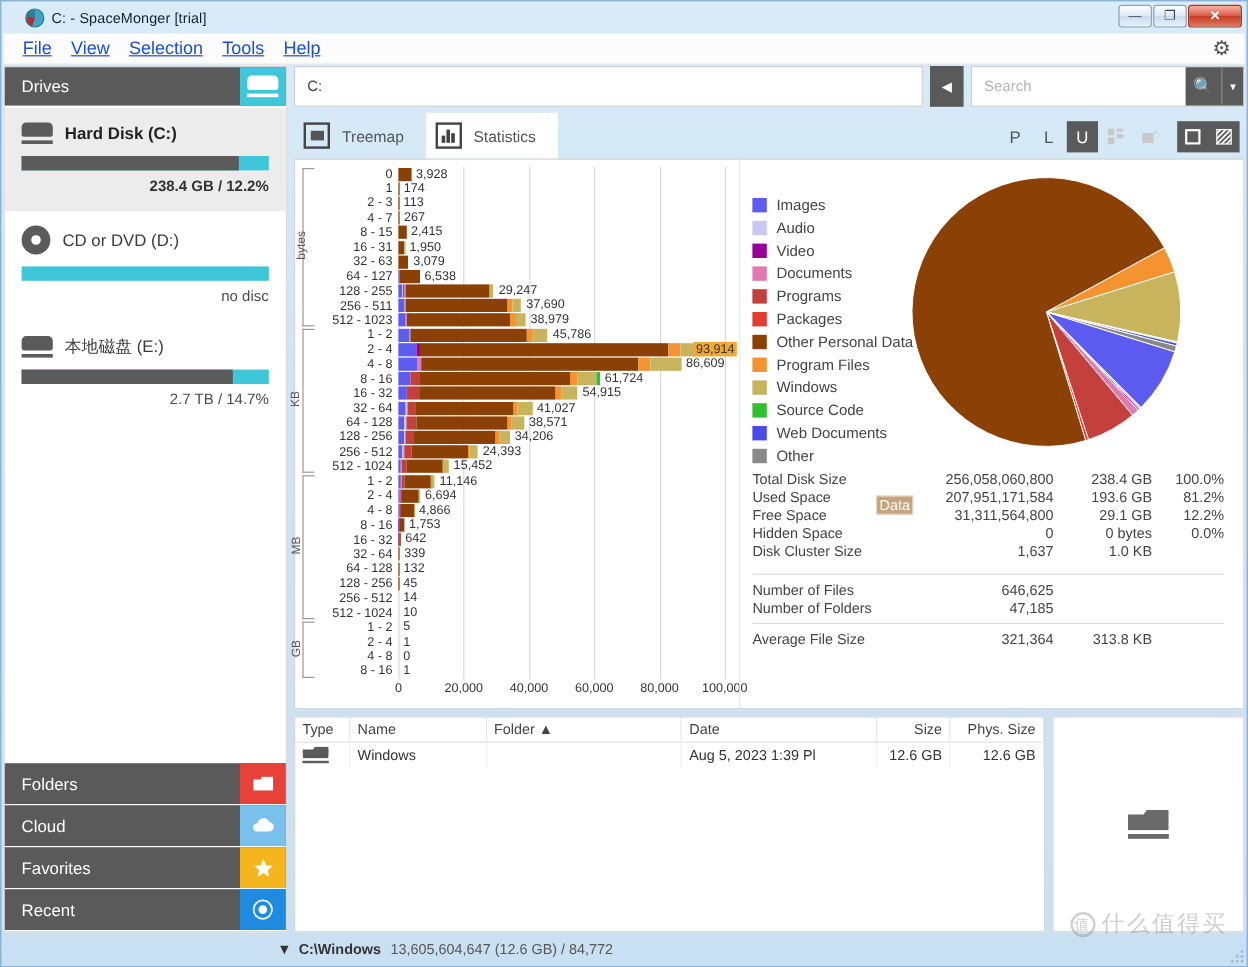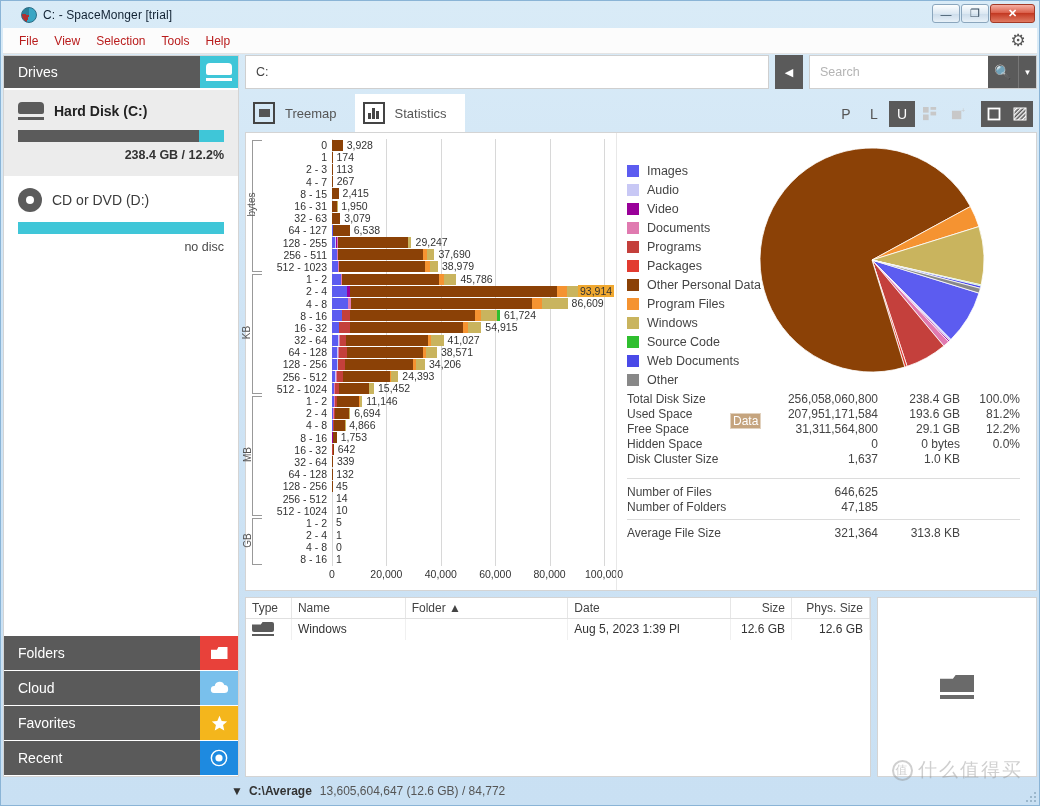--- a/index.html
+++ b/index.html
@@ -37,21 +37,21 @@
     width: 45px;
     background: linear-gradient(180deg,#f6b0a4,#d95c46 48%,#c33a23 50%,#e07a62);
     border-color: #a33a26; color: #fff; font-weight: bold;
   }
   
   .menubar {
     height: 26px; background: #fcfcfc; border-bottom: 1px solid #e4e4e4;
     display: flex; align-items: center; padding: 0 8px; position: relative;
     margin: 0 2px;
   }
-  .menu-item { font-size: 12px; color: #b91c1c; padding: 3px 8px; }
+  .menu-item { font-size: 15px; color: #1d4ed8; padding: 3px 8px; text-decoration: underline; }
   .gear {
     position: absolute; right: 10px; top: 4px; width: 18px; height: 18px;
     color: #555; font-size: 17px; line-height: 18px; text-align: center;
   }
   
   .body {
     position: absolute; left: 2px; top: 54px; right: 2px; bottom: 28px;
     display: flex;
   }
   
@@ -294,20 +294,30 @@
           <div class="drive-top">
             <span class="cd-icon"></span>
             <span class="drive-name">CD or DVD (D:)</span>
           </div>
           <div class="bar">
               <i style="width:0%"></i>
             </div>
           <div class="drive-stat">no disc</div>
         </div>
 
+        <div class="drive">
+          <div class="drive-top">
+            <span class="hdd-icon"></span>
+            <span class="drive-name">本地磁盘 (E:)</span>
+          </div>
+          <div class="bar">
+              <i style="width:85.3%"></i>
+            </div>
+          <div class="drive-stat">2.7 TB  /  14.7%</div>
+        </div>
       </div>
 
       <div class="side-buttons">
         <div class="side-btn">
           <span>Folders</span>
           <span class="tile" style="background:#e8413a">
             <span style="width:17px;height:12px;background:#fff;display:block;clip-path:polygon(0 22%,38% 22%,46% 0,100% 0,100% 100%,0 100%)"></span>
           </span>
         </div>
         <div class="side-btn">
@@ -999,21 +1009,21 @@
         <div class="preview">
           <span class="pv-folder"></span>
         </div>
       </div>
 
     </div>
   </div>
 
   <div class="statusbar">
     <span class="sb-arrow">▼</span>
-    <span class="sb-path">C:\Average</span>
+    <span class="sb-path">C:\Windows</span>
     <span>13,605,604,647 (12.6 GB)  /  84,772</span>
   </div>
 
   <div class="watermark">
     <span class="wm-circ">值</span>
     <span>什么值得买</span>
   </div>
   <div class="resize-grip">
     <i style="right:0;bottom:0"></i>
       <i style="right:4px;bottom:0"></i>

